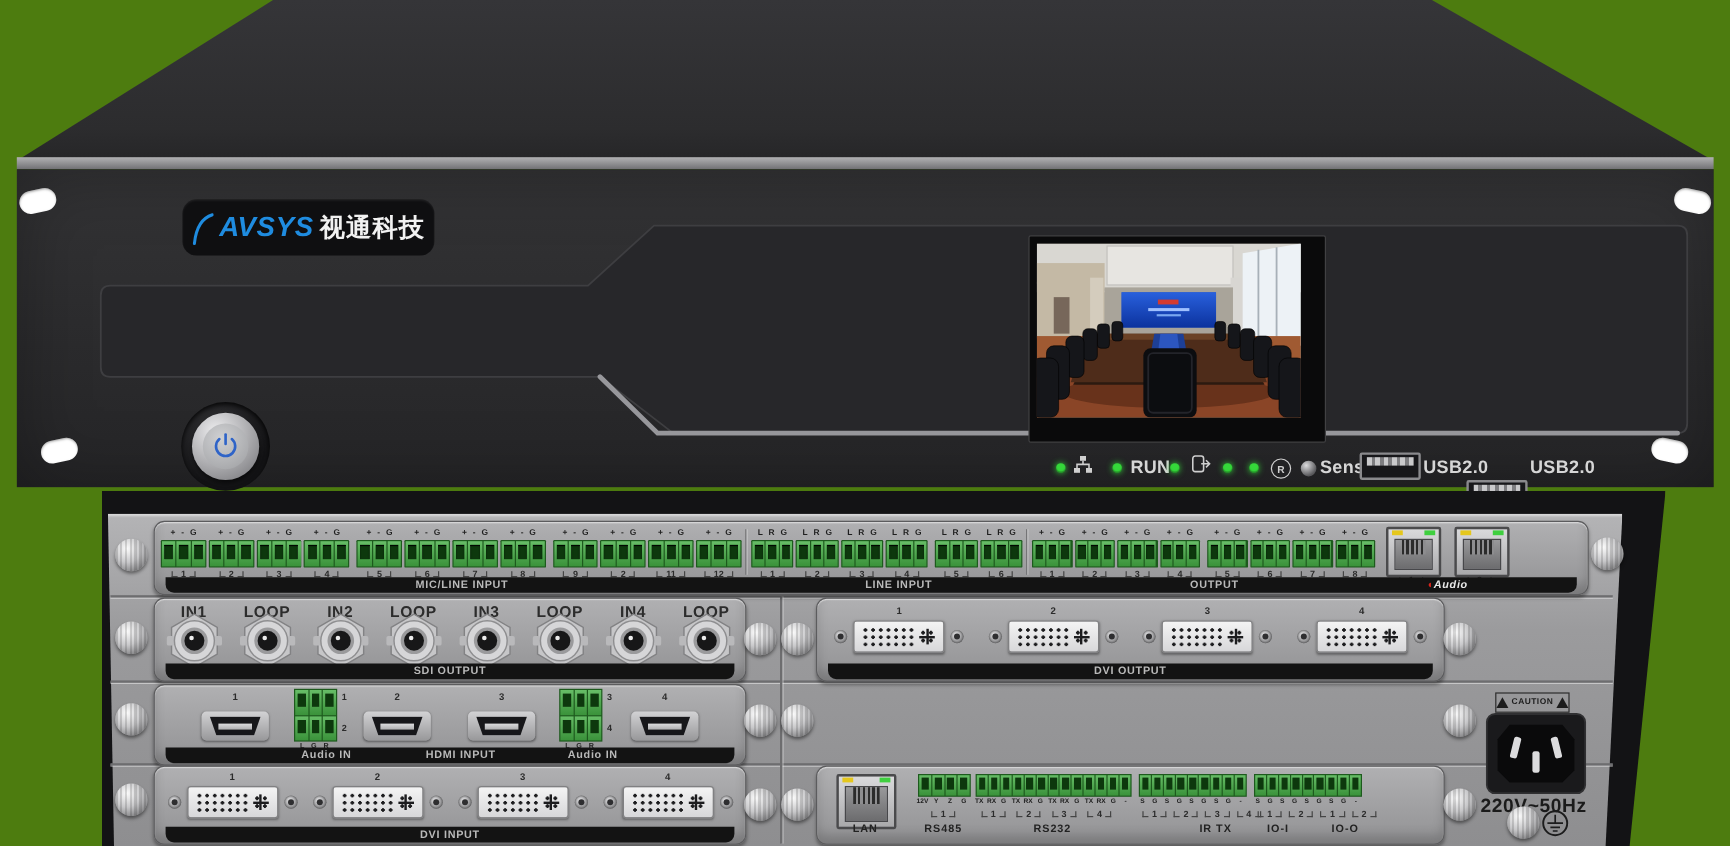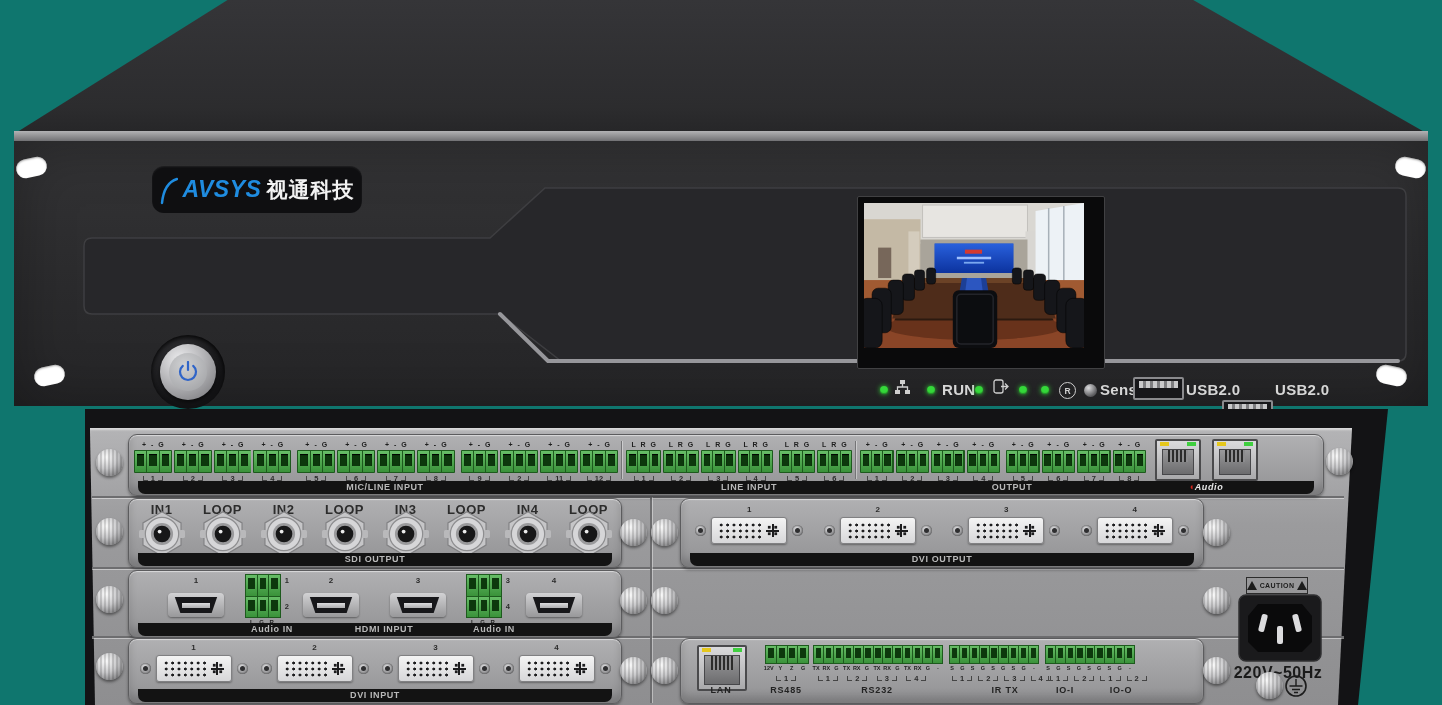--- a/index.html
+++ b/index.html
@@ -1,16 +1,16 @@
 <!DOCTYPE html>
 <html><head>
 <meta charset="utf-8">
 <style>
   html,body{margin:0;padding:0;background:#fff;font-family:"Liberation Sans","DejaVu Sans",sans-serif;}
-  #stage{position:relative;width:1442px;height:705px;overflow:hidden;background:#0f766e;}
+  #stage{position:relative;width:1442px;height:705px;overflow:hidden;background:#4d7c0f;}
   .abs{position:absolute;}
 
   
   #lid{left:14px;top:0;width:1414px;height:134px;background:linear-gradient(180deg,#353538,#2c2c2e 80%,#262628);
        clip-path:polygon(15.1% 0,83.4% 0,100% 100%,0 100%);}
   #top-edge{left:14px;top:131px;width:1414px;height:10px;background:linear-gradient(180deg,#b2b2b4,#717174);}
   #front-face{left:14px;top:141px;width:1414px;height:265px;background:linear-gradient(180deg,#333335,#2b2b2d 55%,#252527);
        box-shadow:inset 0 0 60px rgba(0,0,0,.30);}
   .rack-hole{background:#fff;border-radius:10px;width:31px;height:19px;box-shadow:inset 0 1px 2px rgba(0,0,0,.35);}
   #recess-svg{left:14px;top:141px;}
@@ -970,21 +970,21 @@
           <span>1</span>
         </div>
         <div class="chn">
           <span>2</span>
         </div>
       </div>
 
     <div class="ctrl-label" style="left:40px;top:46px;">LAN</div>
     <div class="ctrl-label" style="left:105px;top:46px;">RS485</div>
     <div class="ctrl-label" style="left:196px;top:46px;">RS232</div>
-    <div class="ctrl-label" style="left:324px;top:46px;">IR TX</div>
+    <div class="ctrl-label" style="left:332px;top:46px;">IR TX</div>
     <div class="ctrl-label" style="left:384px;top:46px;">IO-I</div>
     <div class="ctrl-label" style="left:440px;top:46px;">IO-O</div>
   </div>
 
   <div class="abs" id="caution">
     <div class="warn-tri"></div>
     <span>CAUTION</span>
     <div class="warn-tri"></div>
   </div>
   <svg class="abs" id="iec" width="84" height="68" viewBox="0 0 84 68">

